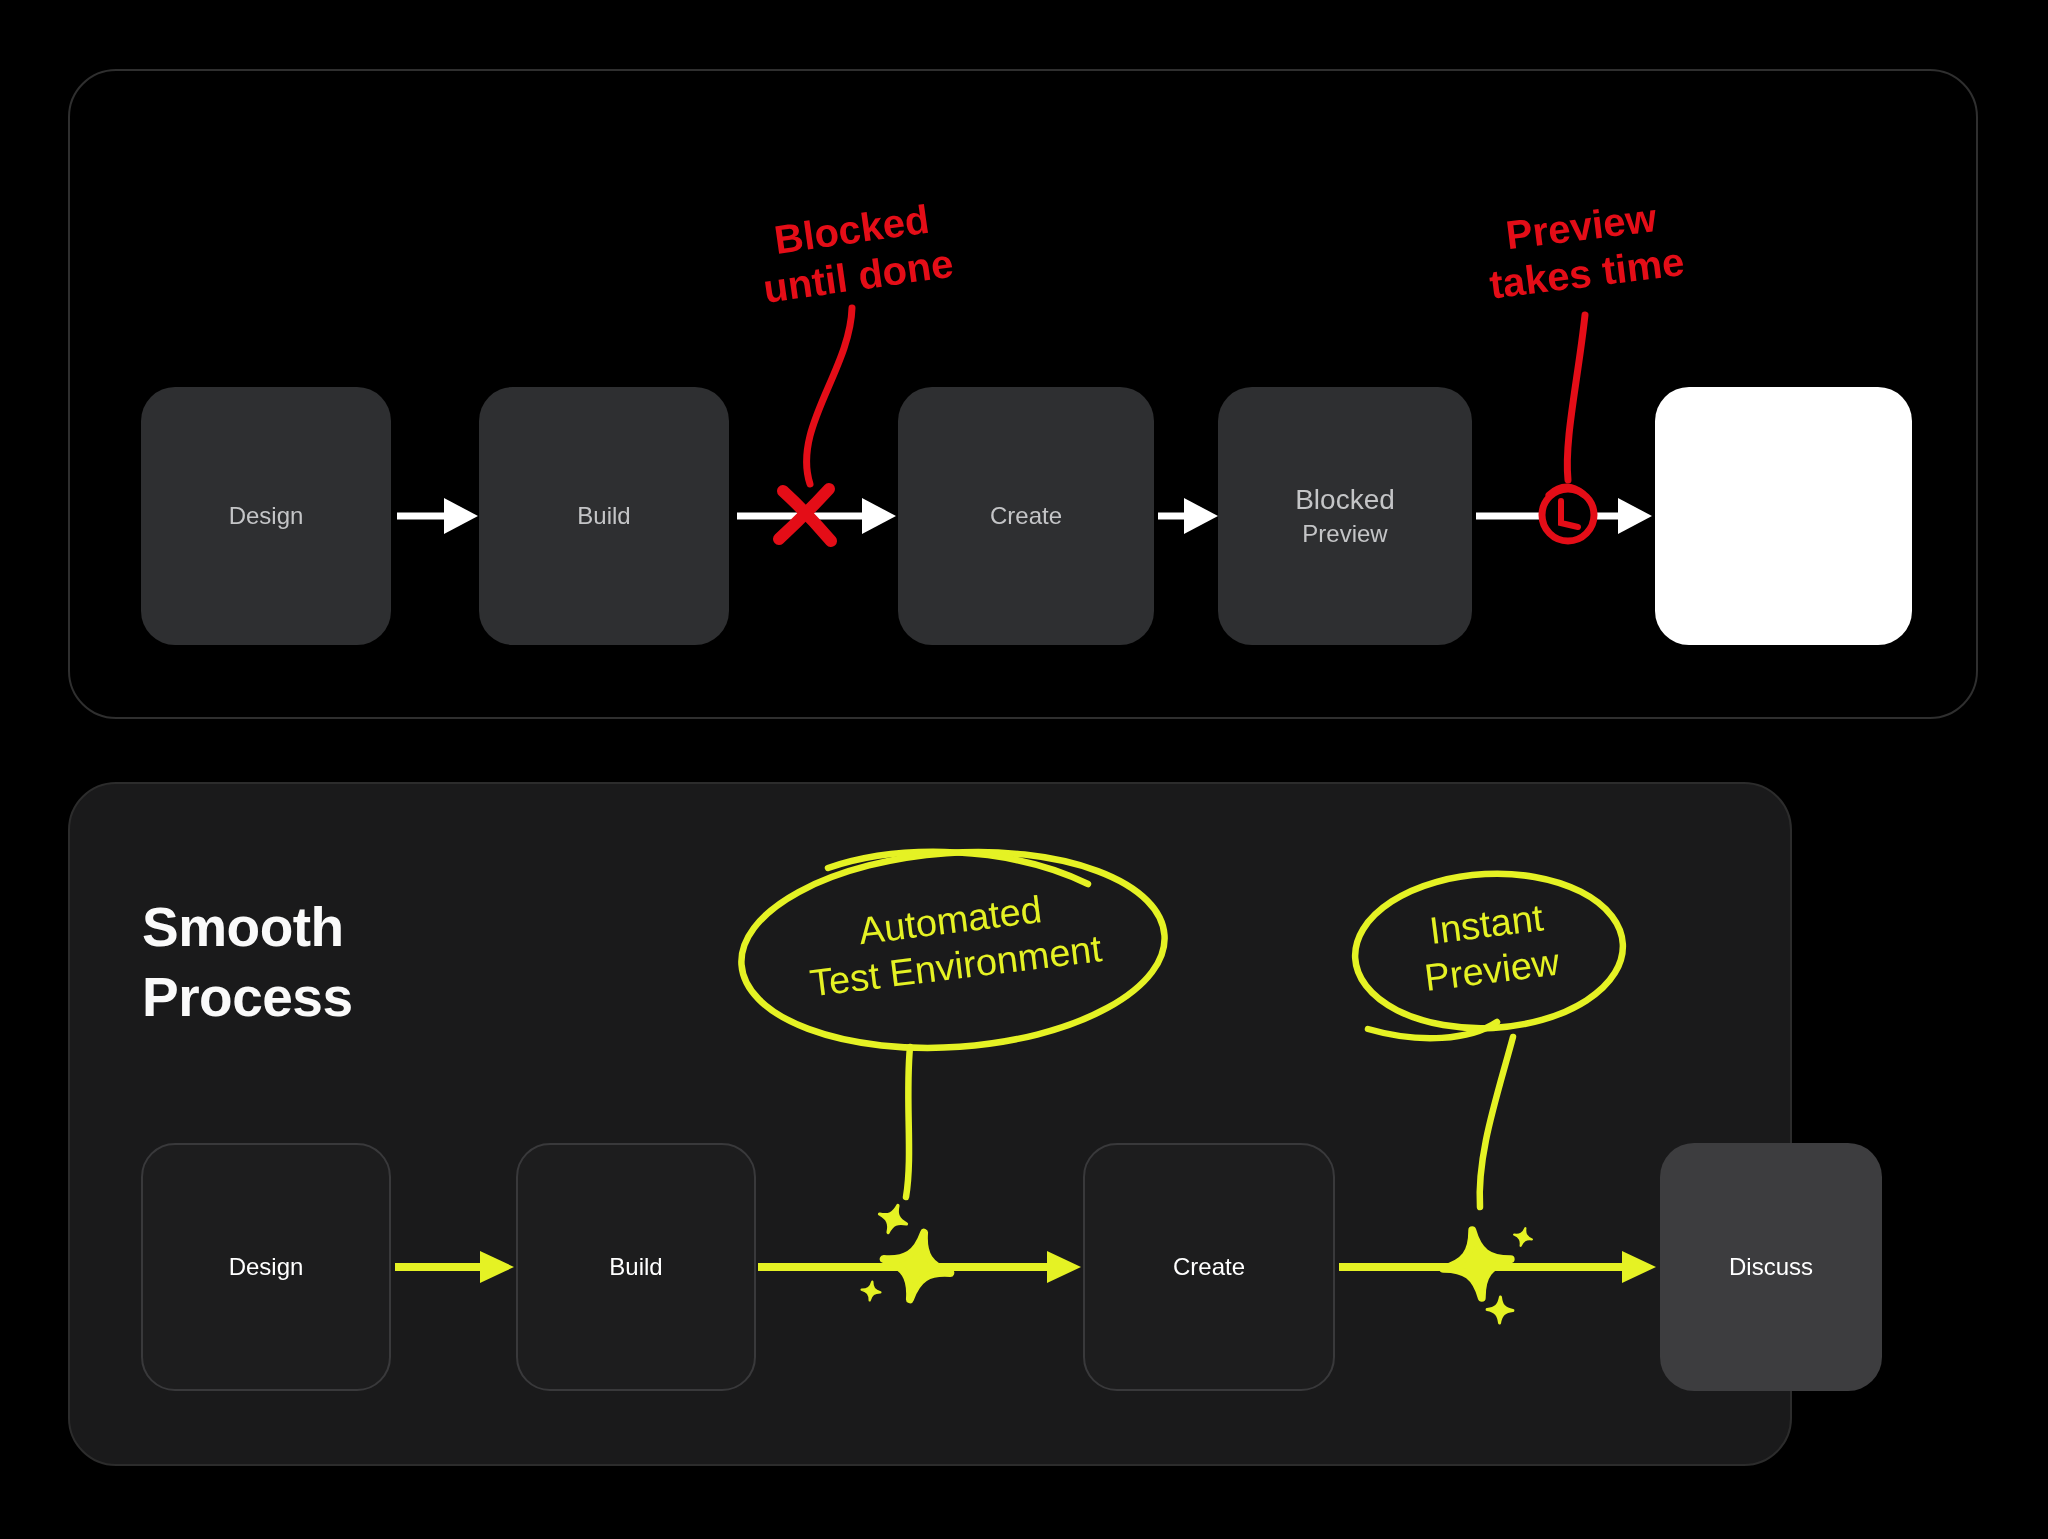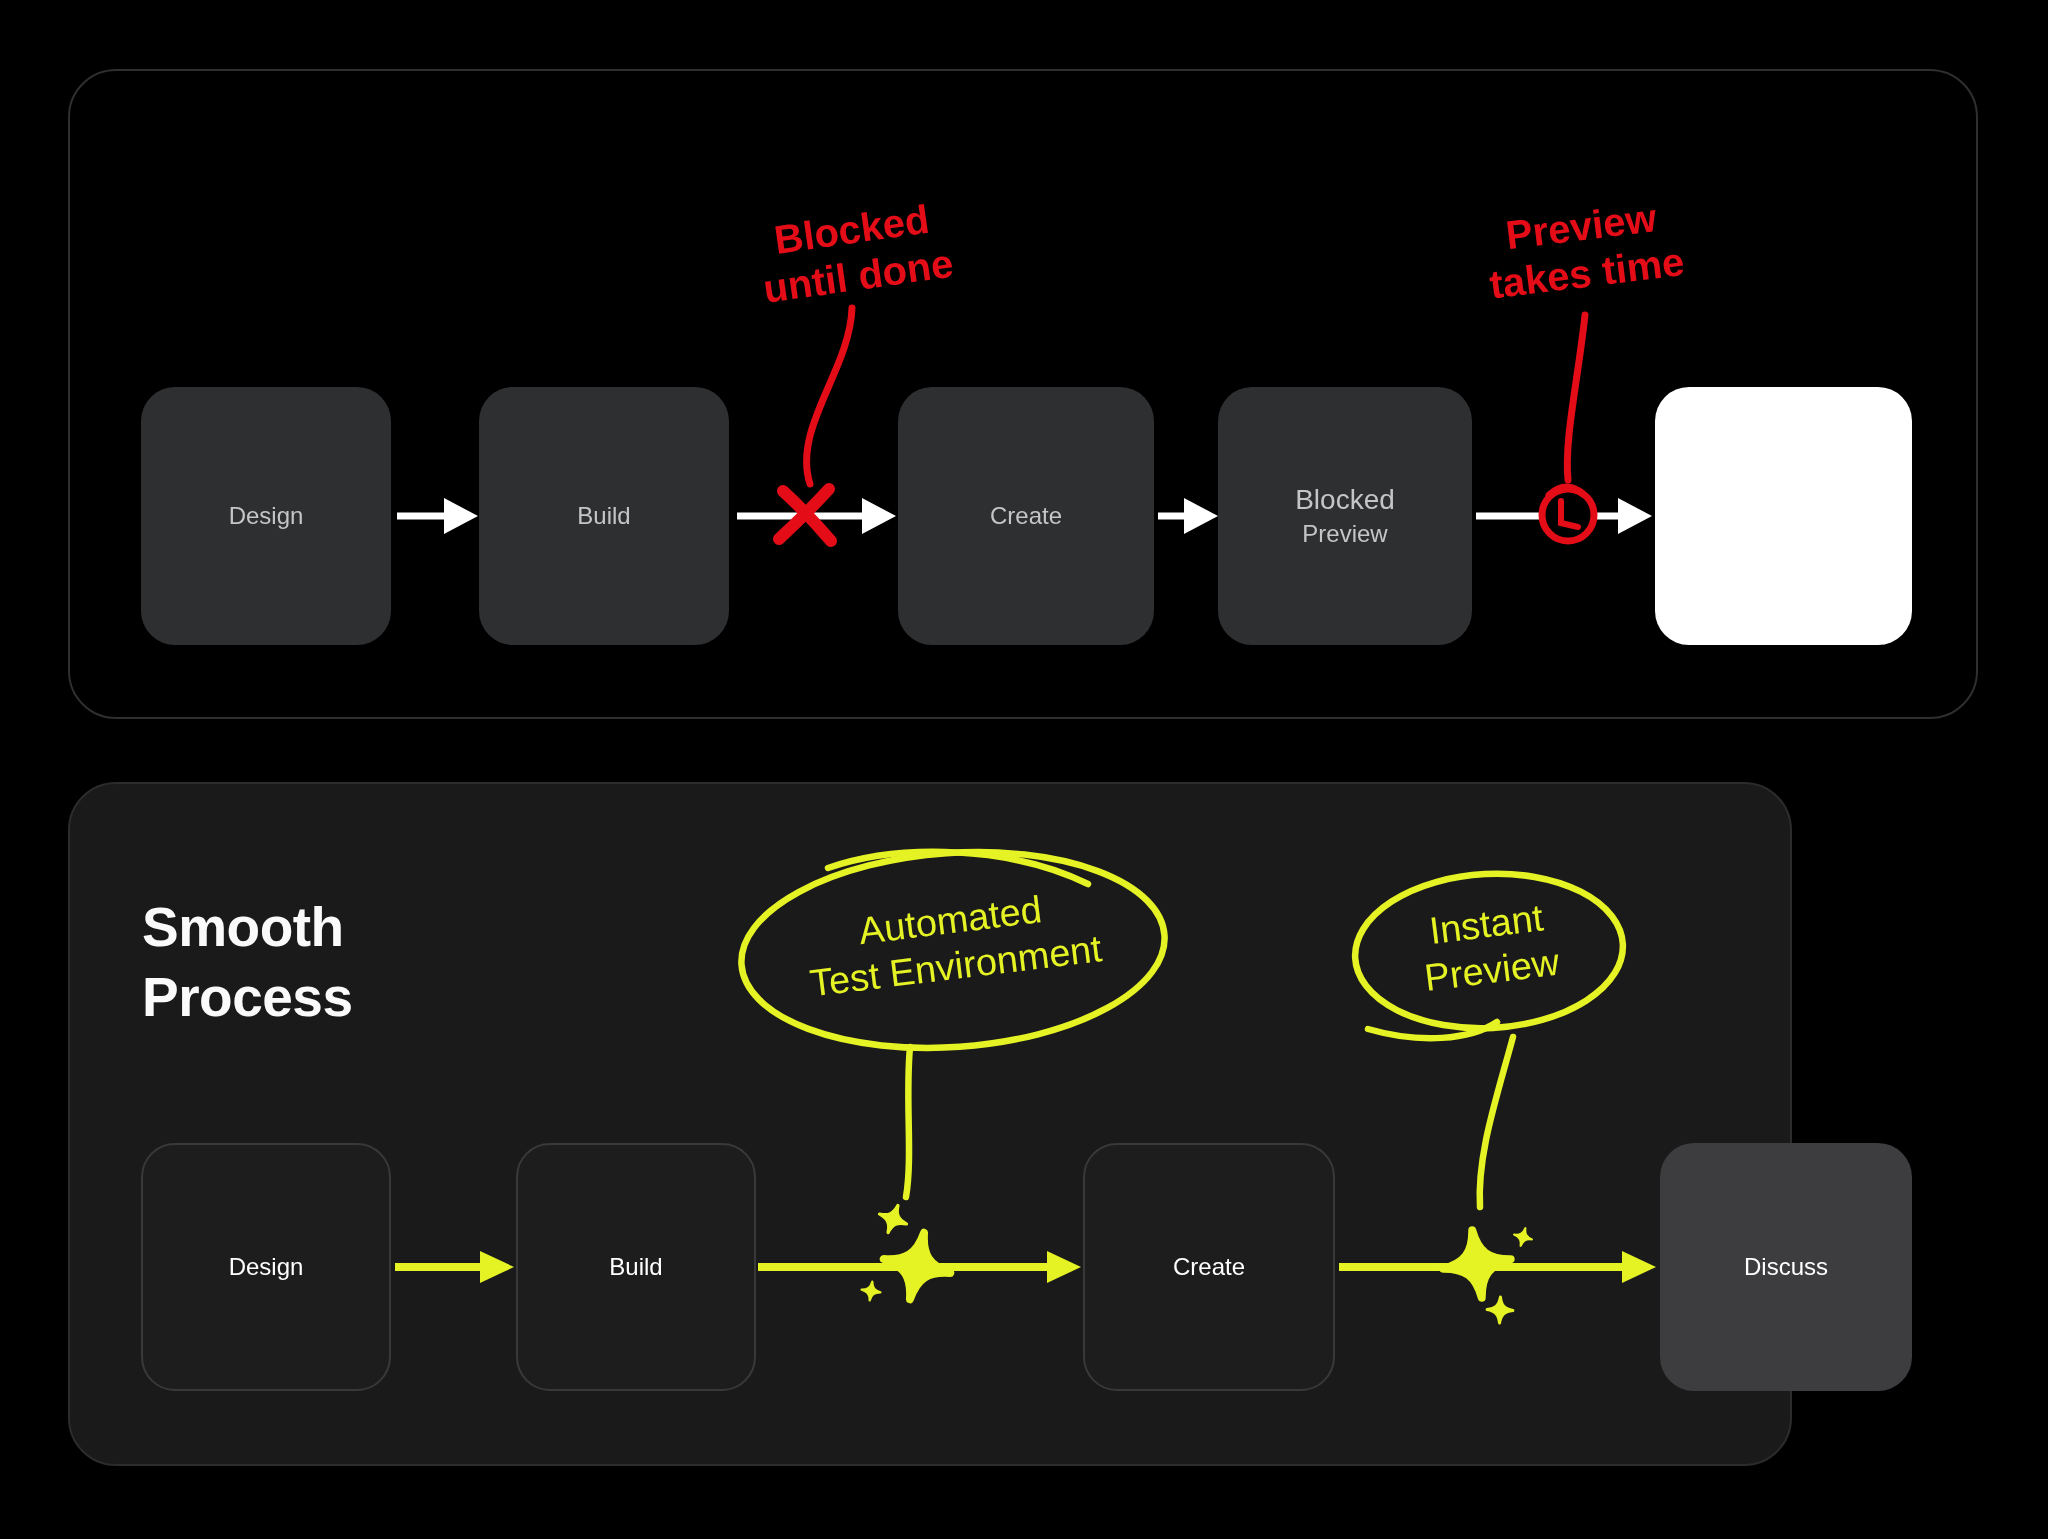--- a/index.html
+++ b/index.html
@@ -76,21 +76,21 @@
   <div class="row-bottom">
     <div class="node" style="left:141px;width:250px;">
       <span class="label">Design</span>
     </div>
     <div class="node" style="left:516px;width:240px;">
       <span class="label">Build</span>
     </div>
     <div class="node" style="left:1083px;width:252px;">
       <span class="label">Create</span>
     </div>
-    <div class="node light" style="left:1660px;width:252px;align-items:center;">
+    <div class="node light" style="left:1660px;width:222px;align-items:center;">
       <span class="label">Discuss</span>
     </div>
   </div>
 
   <div class="annot yellow a3">
     <div>Automated</div>
     <div>Test Environment</div>
   </div>
   <div class="annot yellow a4">
     <div>Instant</div>

